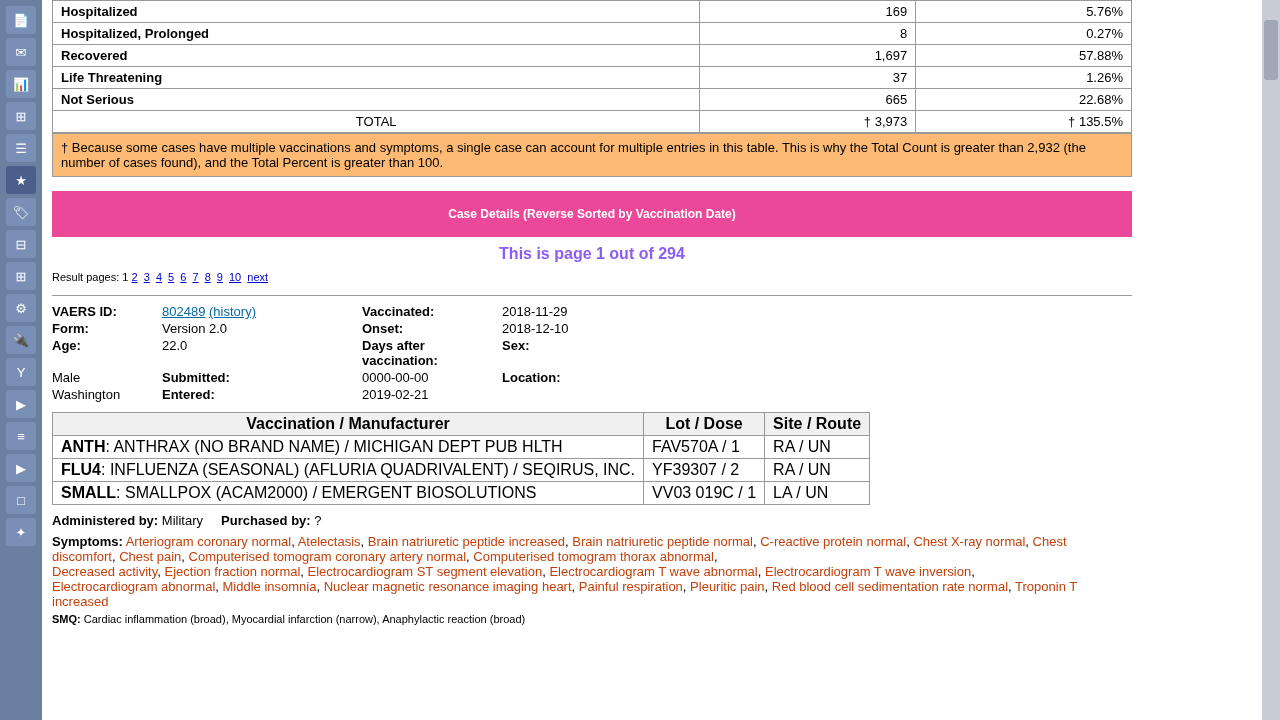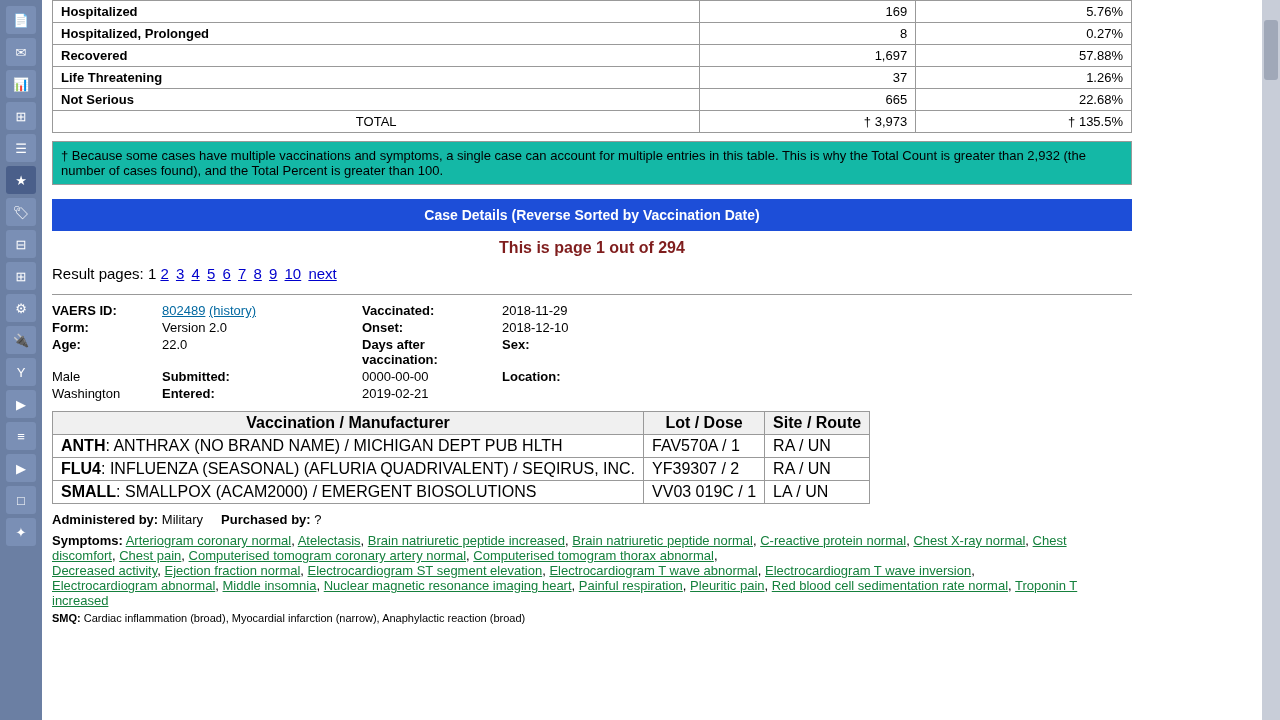--- a/index.html
+++ b/index.html
@@ -60,62 +60,61 @@
     }
     
     .content {
       padding: 0 10px 10px 10px;
       max-width: 1100px;
     }
     
     .summary-table {
       width: 100%;
       border-collapse: collapse;
-      margin-bottom: 8px;
       padding-left: 12px;
     }
     .summary-table td, .summary-table th {
       border: 1px solid #999;
       padding: 3px 8px;
       font-size: 13px;
     }
     .summary-table .label-col { font-weight: bold; width: 60%; }
     .summary-table .num-col { text-align: right; width: 20%; }
     .summary-table .pct-col { text-align: right; width: 20%; }
     .summary-table .total-row td { text-align: center; font-weight: normal; }
     .summary-table .total-row .num-col { text-align: right; }
     .summary-table .total-row .pct-col { text-align: right; }
     .footnote-box {
       border: 1px solid #999;
       padding: 6px 8px;
       font-size: 13px;
-      background: #14b8a6;
+      background: #fdba74;
     }
     
     .section-header {
-      background: #1d4ed8;
+      background: #ec4899;
       color: #fff;
       text-align: center;
-      font-size: 14px;
+      font-size: 12px;
       font-weight: bold;
-      padding: 8px 0;
+      padding: 16px 0;
       margin: 14px 0 8px 0;
     }
     
     .page-info {
       text-align: center;
-      color: #7f1d1d;
+      color: #8b5cf6;
       font-size: 16px;
       font-weight: bold;
       margin: 8px 0;
     }
     
     .pagination {
       margin: 6px 0 12px 0;
-      font-size: 15px;
+      font-size: 11px;
     }
     .pagination a {
       color: #0000cc;
       text-decoration: underline;
       margin-right: 3px;
       cursor: pointer;
     }
     
     .case-divider {
       border-top: 1px solid #999;
@@ -147,21 +146,21 @@
       margin: 6px 0;
       font-size: 13px;
     }
     .admin-row span.label { font-weight: bold; }
     
     .symptoms-block {
       font-size: 13px;
       margin-bottom: 4px;
     }
     .symptoms-block .label { font-weight: bold; }
-    .symptoms-block a { color: #15803d; text-decoration: underline; }
+    .symptoms-block a { color: #c2410c; }
     
     .smq-block {
       font-size: 11px;
     }
     .smq-block .label { font-weight: bold; }
   </style>
 </head>
 <body>
 
 <div class="sidebar">

